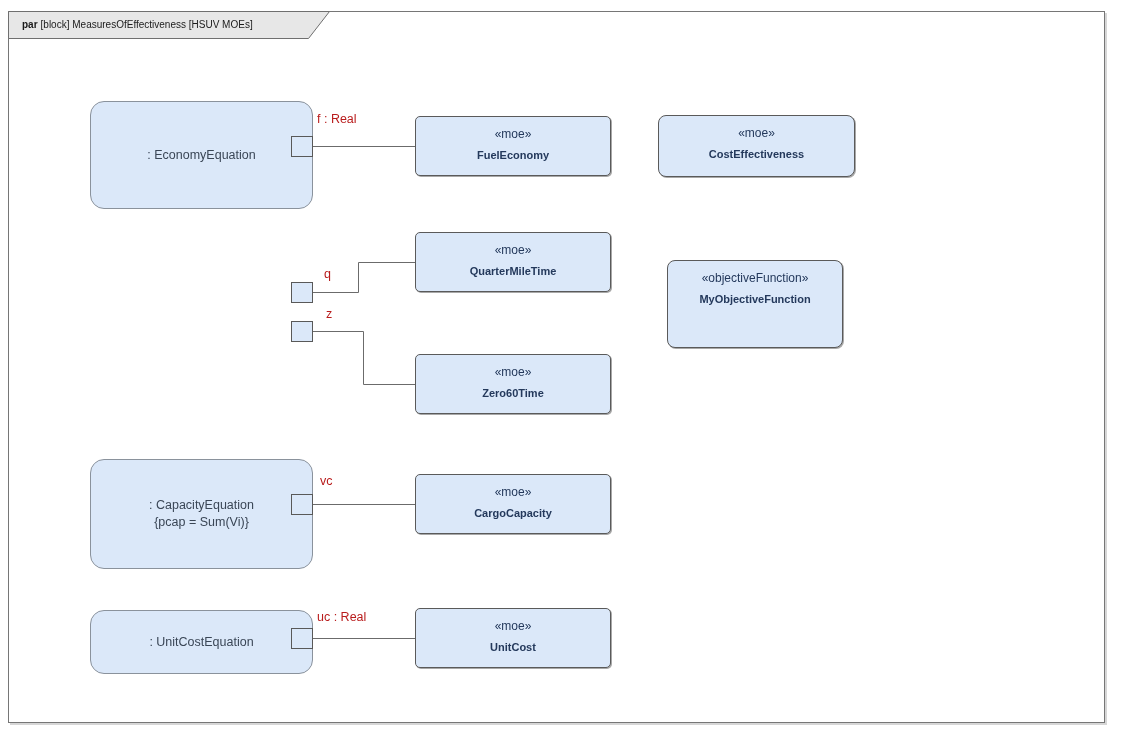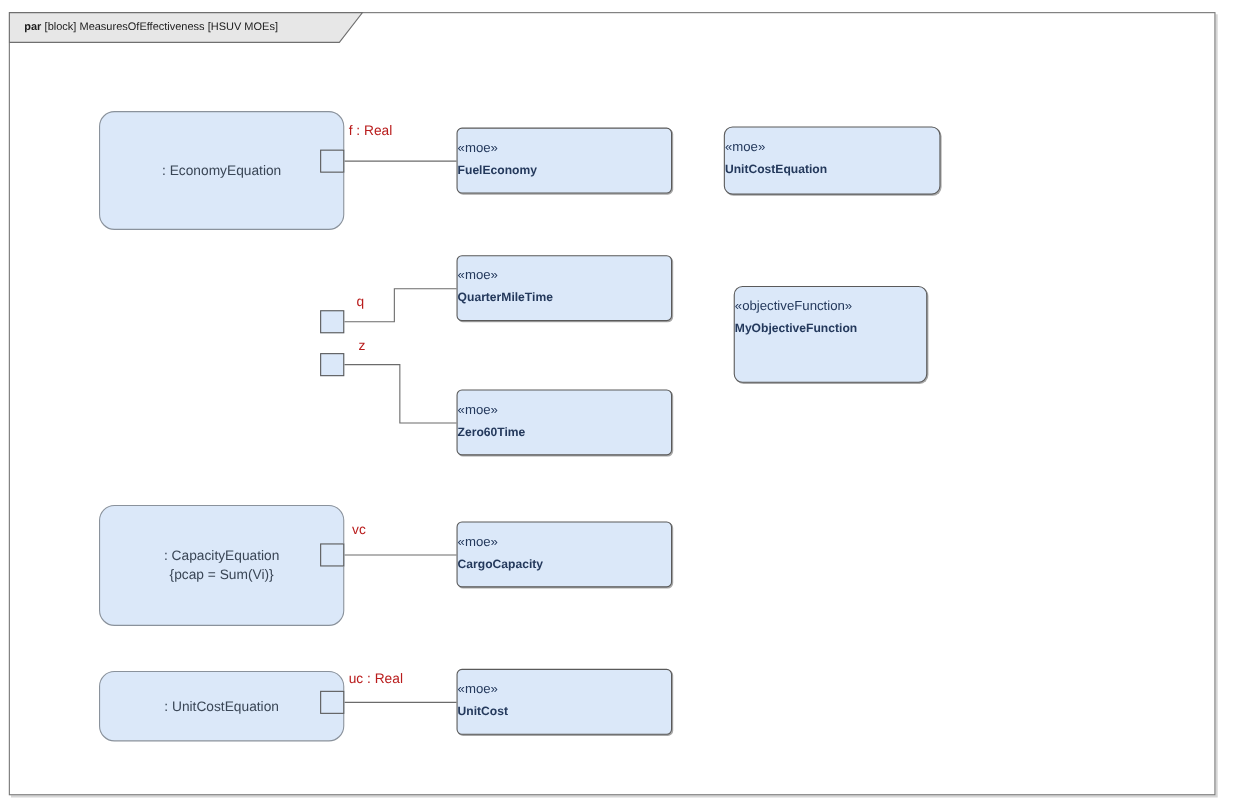--- a/index.html
+++ b/index.html
@@ -25,21 +25,21 @@
 
   
   .eq-block{position:absolute;left:90px;width:223px;box-sizing:border-box;
             background:#dbe8f9;border:1px solid #8a929c;border-radius:14px;
             display:flex;flex-direction:column;align-items:center;justify-content:center;
             color:#3a4656;font-size:12.5px;text-align:center;line-height:17px;}
 
   
   .moe-box{position:absolute;box-sizing:border-box;background:#dbe8f9;
            border:1px solid #5a5a5a;border-radius:5px;box-shadow:1px 1px 0 #a8a8a8;
-           text-align:left;color:#24395c;padding-top:9px;}
+           text-align:center;color:#24395c;padding-top:9px;}
   .moe-box .stereo{font-size:12px;line-height:16px;}
   .moe-box .mname{font-size:11px;font-weight:bold;line-height:16px;margin-top:5px;}
   .moe-box.rounder{border-radius:8px;}
 
   
   .port{position:absolute;left:291px;width:22px;height:21px;box-sizing:border-box;
         background:#dbe8f9;border:1px solid #595959;}
 
   
   .conn-label{position:absolute;font-size:12.5px;color:#b91c1c;white-space:nowrap;}
@@ -108,21 +108,21 @@
     <div class="mname">CargoCapacity</div>
   </div>
 
   <div class="moe-box" style="left:415px;top:608px;width:196px;height:60px;">
     <div class="stereo">«moe»</div>
     <div class="mname">UnitCost</div>
   </div>
 
   <div class="moe-box rounder" style="left:658px;top:115px;width:197px;height:62px;">
     <div class="stereo">«moe»</div>
-    <div class="mname">UnitCostEquation</div>
+    <div class="mname">CostEffectiveness</div>
   </div>
 
   <div class="moe-box rounder" style="left:667px;top:260px;width:176px;height:88px;">
     <div class="stereo">«objectiveFunction»</div>
     <div class="mname">MyObjectiveFunction</div>
   </div>
 
   <div class="conn-label" style="left:317px;top:112px;">f : Real</div>
   <div class="conn-label" style="left:324px;top:267px;">q</div>
   <div class="conn-label" style="left:326px;top:307px;">z</div>

